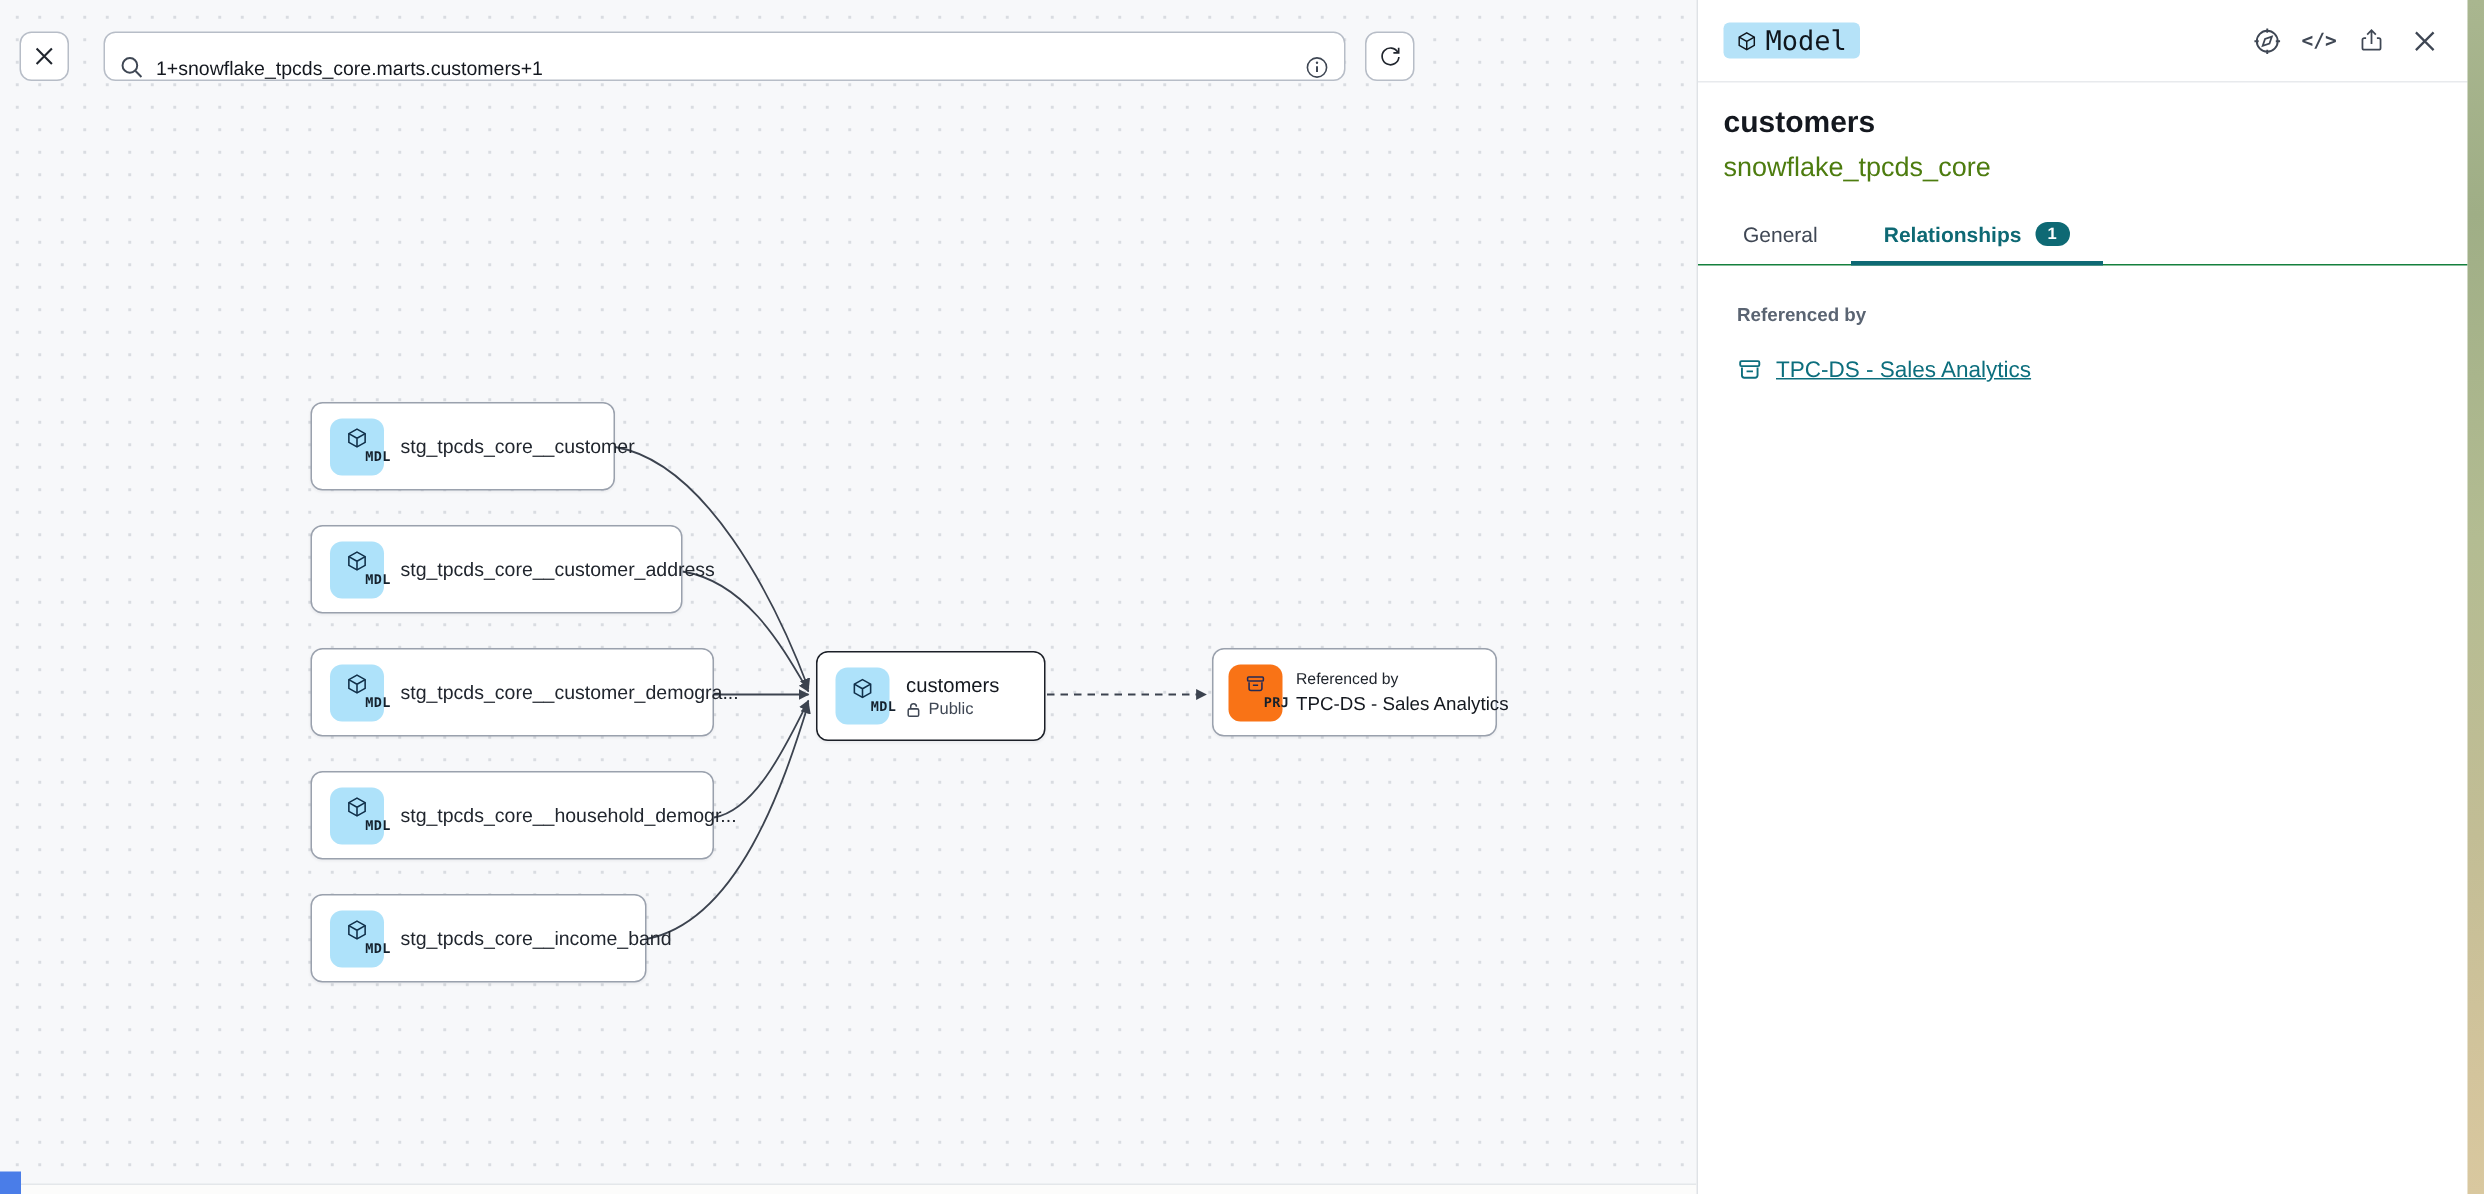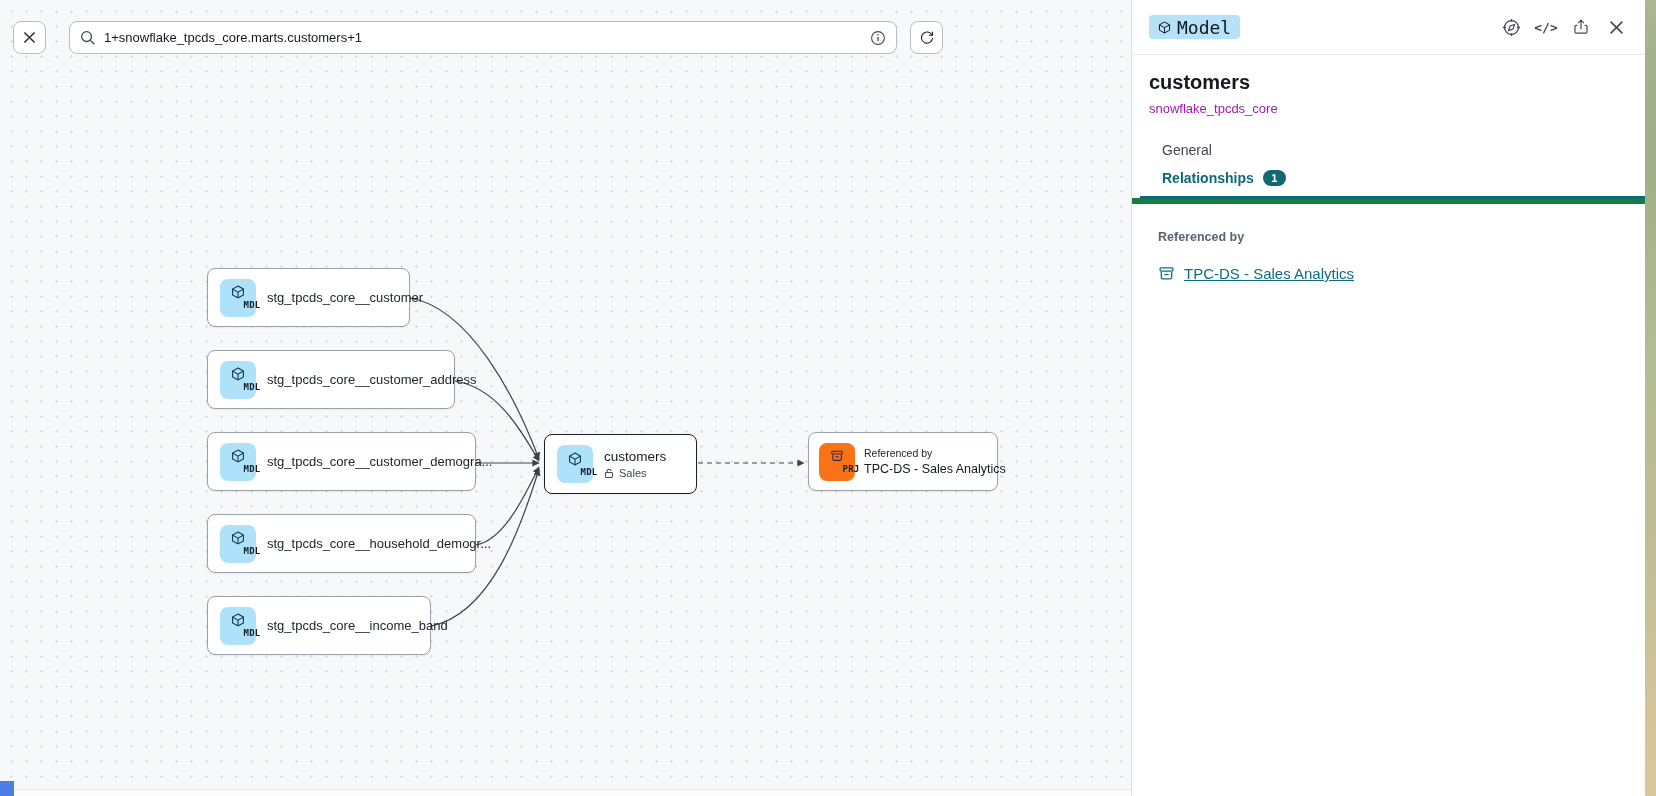--- a/index.html
+++ b/index.html
@@ -16,21 +16,21 @@
   .canvas-bottom-strip { position:absolute; left:0; top:790px; width:1131px; height:6px; background:#fcfcfb; }
   .blue-marker { position:absolute; left:0; top:781px; width:14px; height:15px; background:#4a7de8; }
 
   
   .toolbar { position:absolute; left:13px; top:21px; display:flex; align-items:center; z-index:30; }
   .tbtn { height:33px; background:#fff; border:1px solid #b7bdc7; border-radius:8px;
     display:flex; align-items:center; justify-content:center; color:#363d49; cursor:pointer; }
   .tbtn.square { width:33px; }
   .crumb { padding:0 13px; font-size:12.5px; color:#21262e; white-space:nowrap; }
   .searchbar { width:828px; height:33px; background:#fff; border:1px solid #b7bdc7; border-radius:8px;
-    display:flex; align-items:center; padding:0 10px; gap:8px; }
+    display:flex; align-items:flex-end; padding:0 10px; gap:8px; }
   .searchbar input { flex:1; border:none; outline:none; font-size:13px; color:#14181f;
     font-family:"Liberation Sans", sans-serif; background:transparent; }
   .gap14{width:14px} .gap9{width:9px} .gap13{width:13px}
   .icn { display:inline-flex; align-items:center; justify-content:center; color:#3f4754; }
 
   
   .node { position:absolute; background:#fff; border:1px solid #9aa1ad; border-radius:8px;
     display:flex; align-items:center; gap:11px; padding:0 12px;
     box-shadow:0 1px 2px rgba(20,24,31,.06); cursor:pointer; }
   .node .label { font-size:13px; color:#21262e; white-space:nowrap; }
@@ -55,23 +55,23 @@
     padding:0 18px 0 17px; border-bottom:1px solid #e8eaed; }
   .type-badge { background:#b5e2f8; border-radius:4px; height:24px; padding:0 9px;
     display:flex; align-items:center; gap:6px; font-size:18px; color:#10161d; }
   .head-icons { display:flex; align-items:center; gap:13px; }
   .hbtn { width:22px; height:22px; display:flex; align-items:center; justify-content:center;
     color:#3f4754; cursor:pointer; }
   .code-glyph { font-family:"DejaVu Sans Mono", monospace; font-size:13px; font-weight:bold; }
 
   .panel-title-block { padding:16px 17px 14px 17px; }
   .panel-title { font-size:20px; font-weight:bold; color:#14181f; }
-  .panel-subtitle { margin-top:7px; font-size:13px; color:#a21caf; }
-
-  .tabs { display:flex; margin-top:12px; border-bottom:6px solid #15803d; padding-left:8px;flex-direction:column; }
+  .panel-subtitle { margin-top:7px; font-size:18px; color:#4d7c0f; }
+
+  .tabs { display:flex; margin-top:12px; border-bottom:1px solid #15803d; padding-left:8px; }
   .tab { position:relative; display:flex; align-items:center; gap:9px; padding:0 22px 12px 22px;
     font-size:14px; color:#3f4754; cursor:pointer; }
   .tab.active { color:#0e6974; font-weight:bold; }
   .tab.active::after { content:""; position:absolute; left:0; right:0; bottom:-1px; height:3px; background:#0e6974; }
   .count-badge { background:#0e6974; color:#fff; font-size:11px; font-weight:bold;
     min-width:23px; height:16px; border-radius:9px; display:flex; align-items:center; justify-content:center; }
 
   .panel-body { padding:26px 17px 0 26px; }
   .section-heading { font-size:12.5px; font-weight:bold; color:#5a6472; }
   .ref-link-row { margin-top:21px; display:flex; align-items:center; gap:9px; color:#0c6e7d; cursor:pointer; }
@@ -165,21 +165,21 @@
         </svg>
       <span class="ct mono">MDL</span>
     </div>
     <div class="col">
       <span class="title2">customers</span>
       <span class="pub">
         <svg width="11" height="11" viewBox="0 0 12 12" fill="none" stroke="#3f4754" stroke-width="1.1">
             <rect x="1.6" y="5" width="7.6" height="5.4" rx="1"></rect>
             <path d="M3.4 5 V3.4 a2.1 2.1 0 0 1 4.2 0"></path>
           </svg>
-        <span>Sales</span>
+        <span>Public</span>
       </span>
     </div>
   </div>
 
   <div class="node" style="left:808px; top:432px; width:190px; height:59px; gap:9px; padding:0 10px;">
     <div class="chip prj">
       <svg width="14" height="14" viewBox="0 0 16 16" fill="none" stroke="currentColor" stroke-width="1.2">
           <rect x="2" y="2.6" width="12" height="3.1" rx="0.8"></rect>
           <path d="M3.1 6.6 v4.9 a1.5 1.5 0 0 0 1.5 1.5 h6.8 a1.5 1.5 0 0 0 1.5 -1.5 v-4.9"></path>
           <path d="M6 9 h4"></path>

